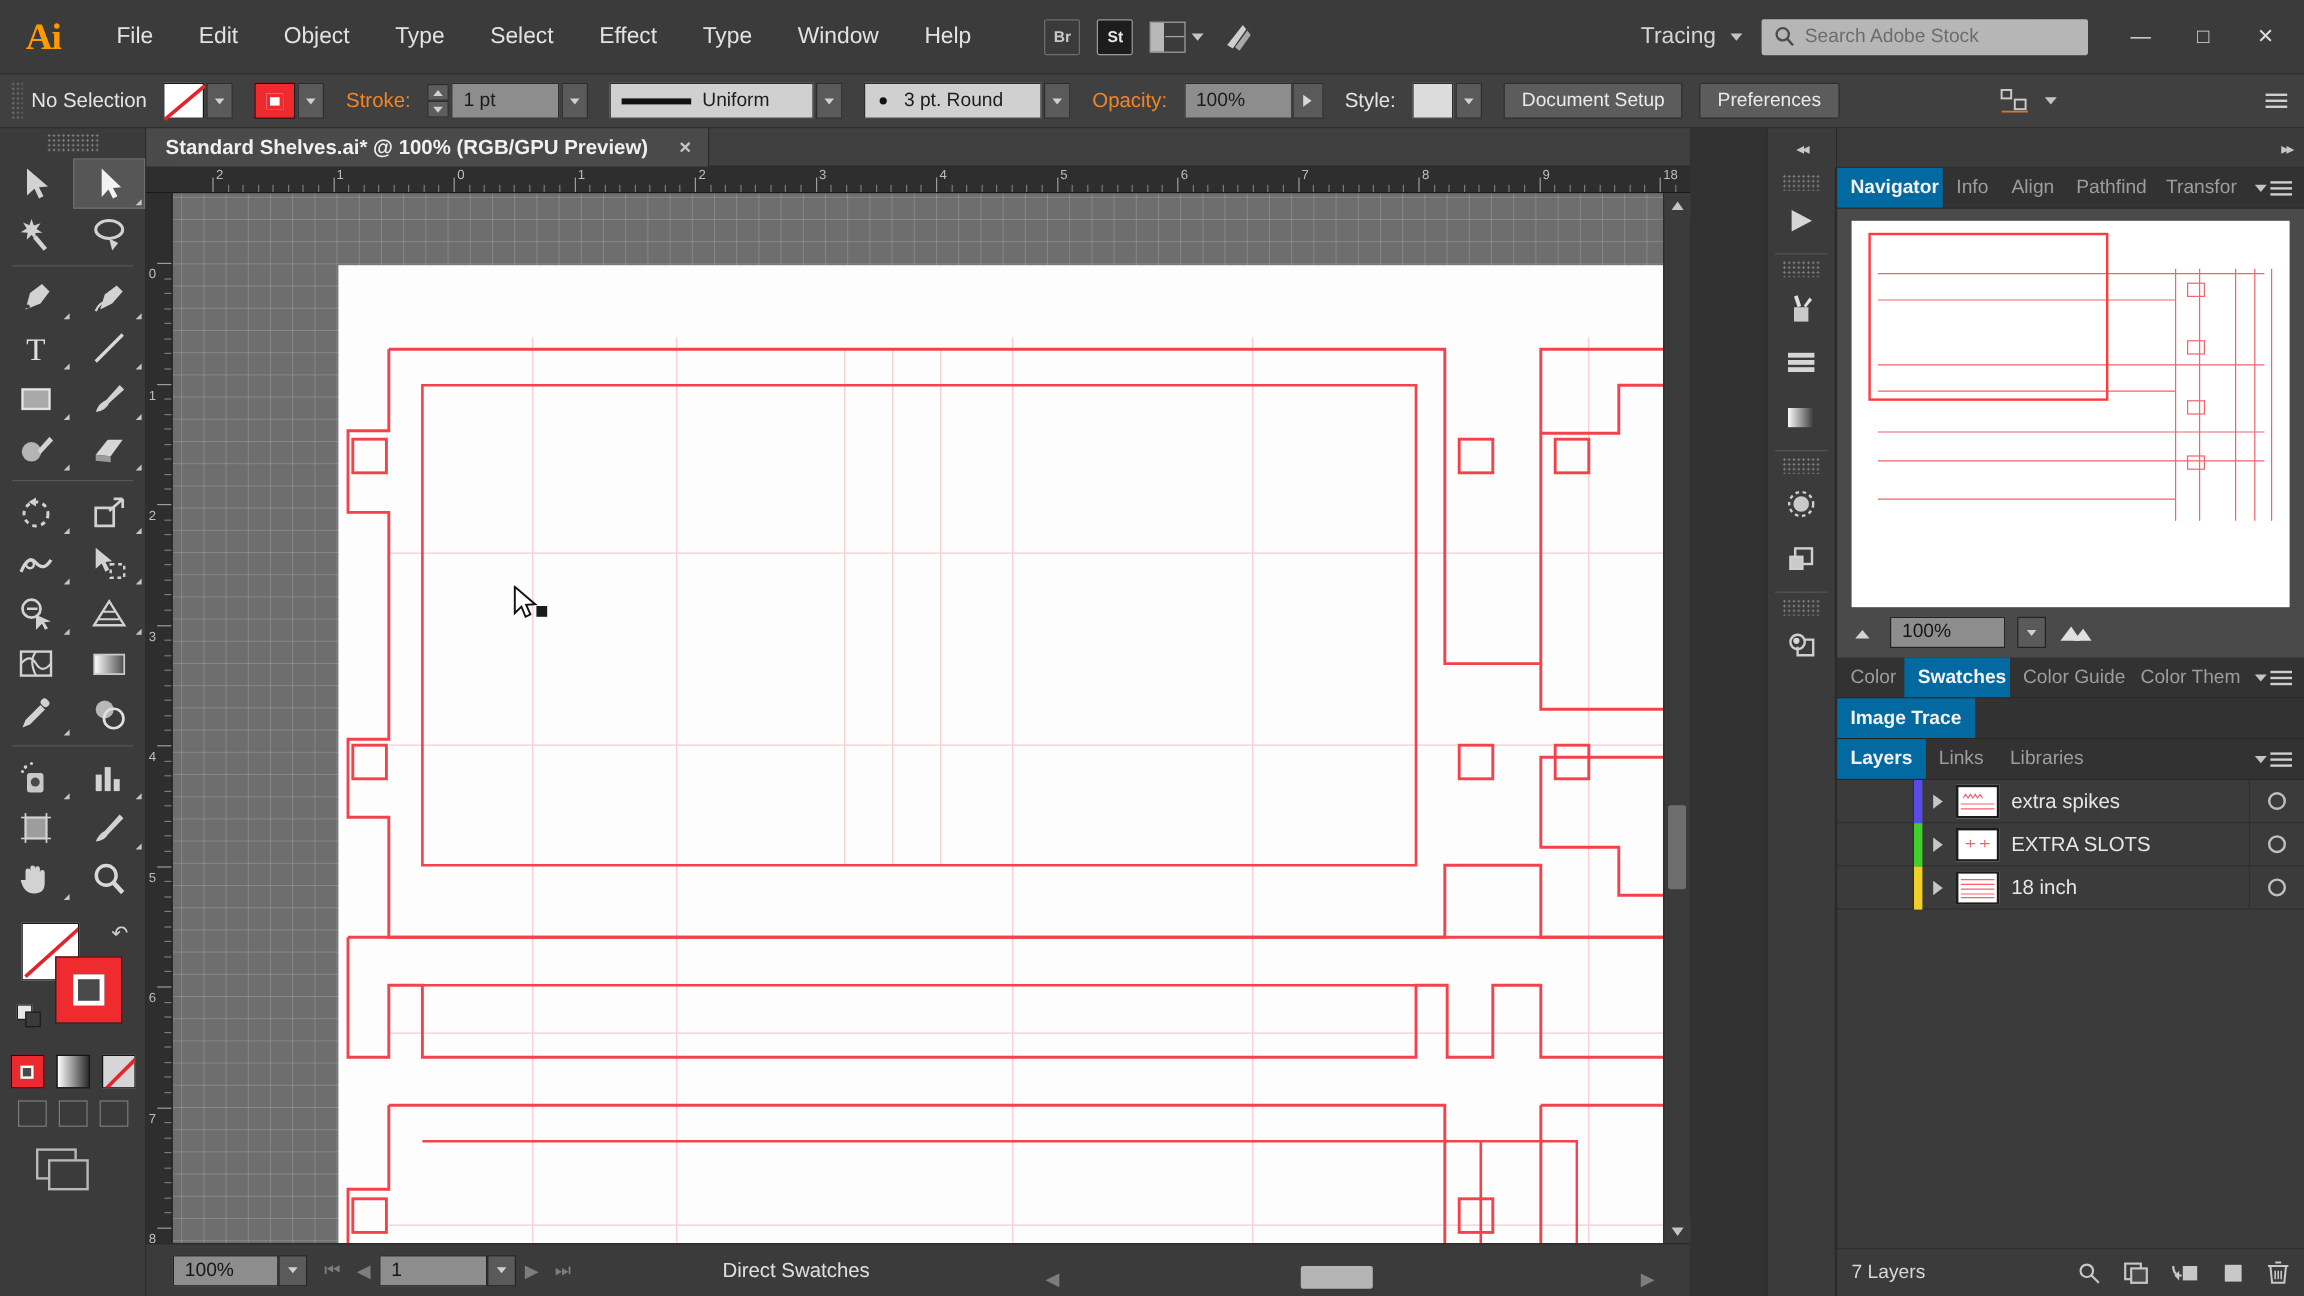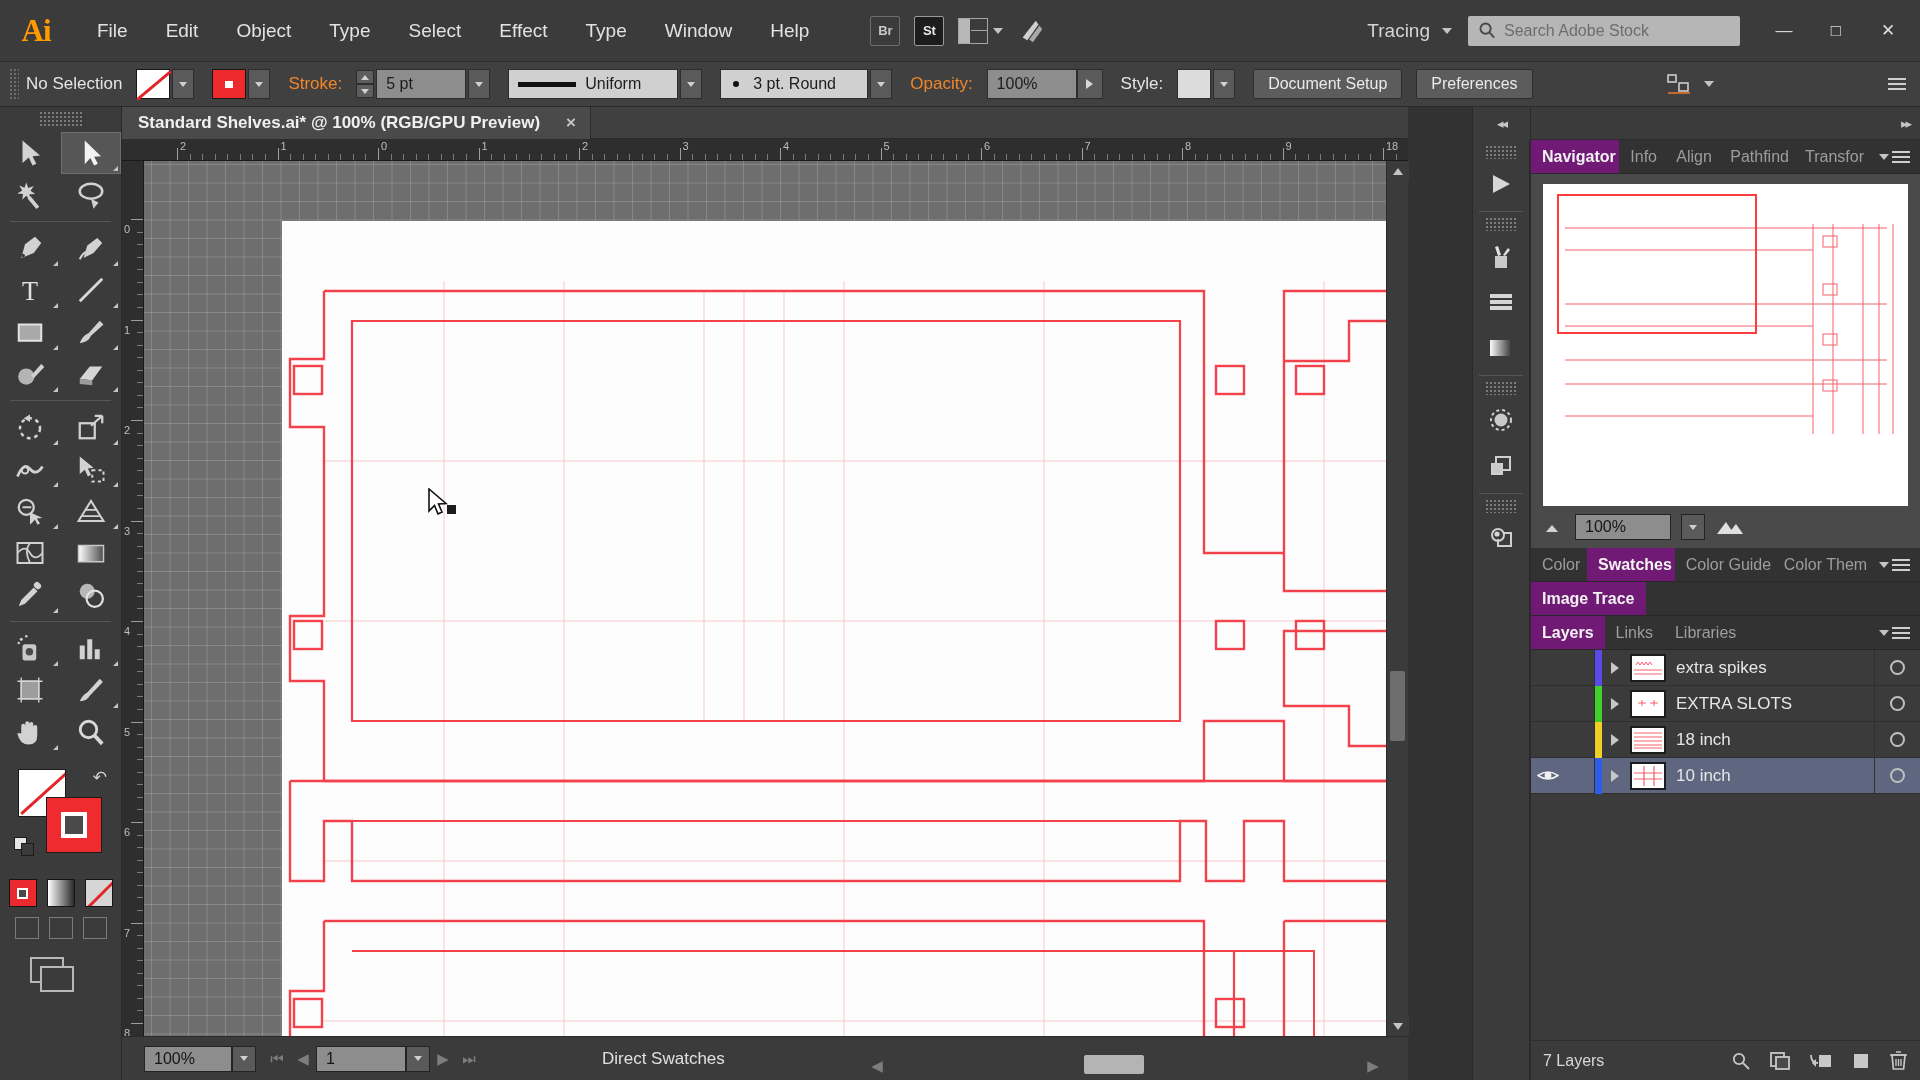--- a/index.html
+++ b/index.html
@@ -294,21 +294,21 @@
     justify-content: flex-end; padding-right: 10px; border-bottom: 1px solid #2e2e2e;
   }
   .ptabs {
     height: 34px; background: #323232; display: flex; align-items: stretch;
     border-bottom: 1px solid #282828;
   }
   .ptab {
     display: flex; align-items: center; padding: 0 11px; color: #9d9d9d; font-size: 16px;
     white-space: nowrap; overflow: hidden;
   }
-  .ptab.active { background: #701a75; color: #f2f2f2; font-weight: bold; }
+  .ptab.active { background: #0369a1; color: #f2f2f2; font-weight: bold; }
   .ptabs .menu-ic { margin-left: auto; display: flex; align-items: center; gap: 3px; padding: 0 10px; }
 
   .navbody { background: #4a4a4a; padding: 10px 12px 0; }
   .navview { background: #fff; height: 322px; position: relative; overflow: hidden; }
   .navred { position: absolute; border: 2px solid #ff3b3b; }
   .navfoot { height: 42px; background: #4a4a4a; display: flex; align-items: center; gap: 10px; padding: 0 12px; }
   .navzoom { width: 96px; height: 26px; background: #8d8d8d; border: 1px solid #232323; color:#161616;font-size:16px;display:flex;align-items:center;padding-left:9px; }
 
   .layers-list { background: #3b3b3b; }
   .lrow {
@@ -411,21 +411,21 @@
 
     <div class="cb-label orange">Stroke:</div>
     <div class="spinner">
       <div>
           <span class="tri-up"></span>
         </div>
         <div>
           <span class="tri-dn"></span>
         </div>
     </div>
-    <div class="field w90">5 pt</div>
+    <div class="field w90">1 pt</div>
     <div class="mini-drop">
         <span class="tri-dn"></span>
       </div>
     <div class="cb-gap"></div>
 
     <div class="combo-wide">
       <span class="uniform-line"></span>
       <span>Uniform</span>
     </div>
     <div class="mini-drop">
@@ -1215,42 +1215,20 @@
           <div class="thumb"><svg width="32" height="24">
               <g stroke="#f4626c" stroke-width="1" fill="none">
                 <path d="M2 5 h28 M2 9 h28 M2 13 h28 M2 17 h28 M2 20 h28"></path>
               </g>
             </svg></div>
           <div class="lname">18 inch</div>
           <div class="target">
             <span class="tgt-ring"></span>
           </div>
         </div>
-        <div class="lrow selected">
-          <div class="eye">
-            <svg width="22" height="15" viewBox="0 0 22 15">
-              <path d="M1 7.5 q10-7 20 0 q-10 7-20 0z" fill="none" stroke="#f0f0f0" stroke-width="1.6"></path>
-              <circle cx="11" cy="7.5" r="3.4" fill="#f0f0f0"></circle>
-            </svg>
-          </div>
-          <div class="lock"></div>
-          <div class="colorbar" style="background:#2f5ce8"></div>
-          <div class="expand">
-            <span class="tri-right-sm"></span>
-          </div>
-          <div class="thumb"><svg width="32" height="24">
-              <g stroke="#f4626c" stroke-width="1.2" fill="none">
-                <path d="M2 9 h28 M2 15 h28 M12 2 v20 M22 2 v20"></path>
-              </g>
-            </svg></div>
-          <div class="lname">10 inch</div>
-          <div class="target">
-            <span class="tgt-ring"></span>
-          </div>
-        </div>
       </div>
 
     <div class="lfoot">
       <span>7 Layers</span>
       <div class="icons">
         <svg width="20" height="20" viewBox="0 0 20 20">
           <circle cx="8" cy="8" r="5.2" fill="none" stroke="#c8c8c8" stroke-width="1.8"></circle>
           <line x1="12" y1="12" x2="18" y2="18" stroke="#c8c8c8" stroke-width="1.8"></line>
         </svg>
         <svg width="22" height="20" viewBox="0 0 22 20">

